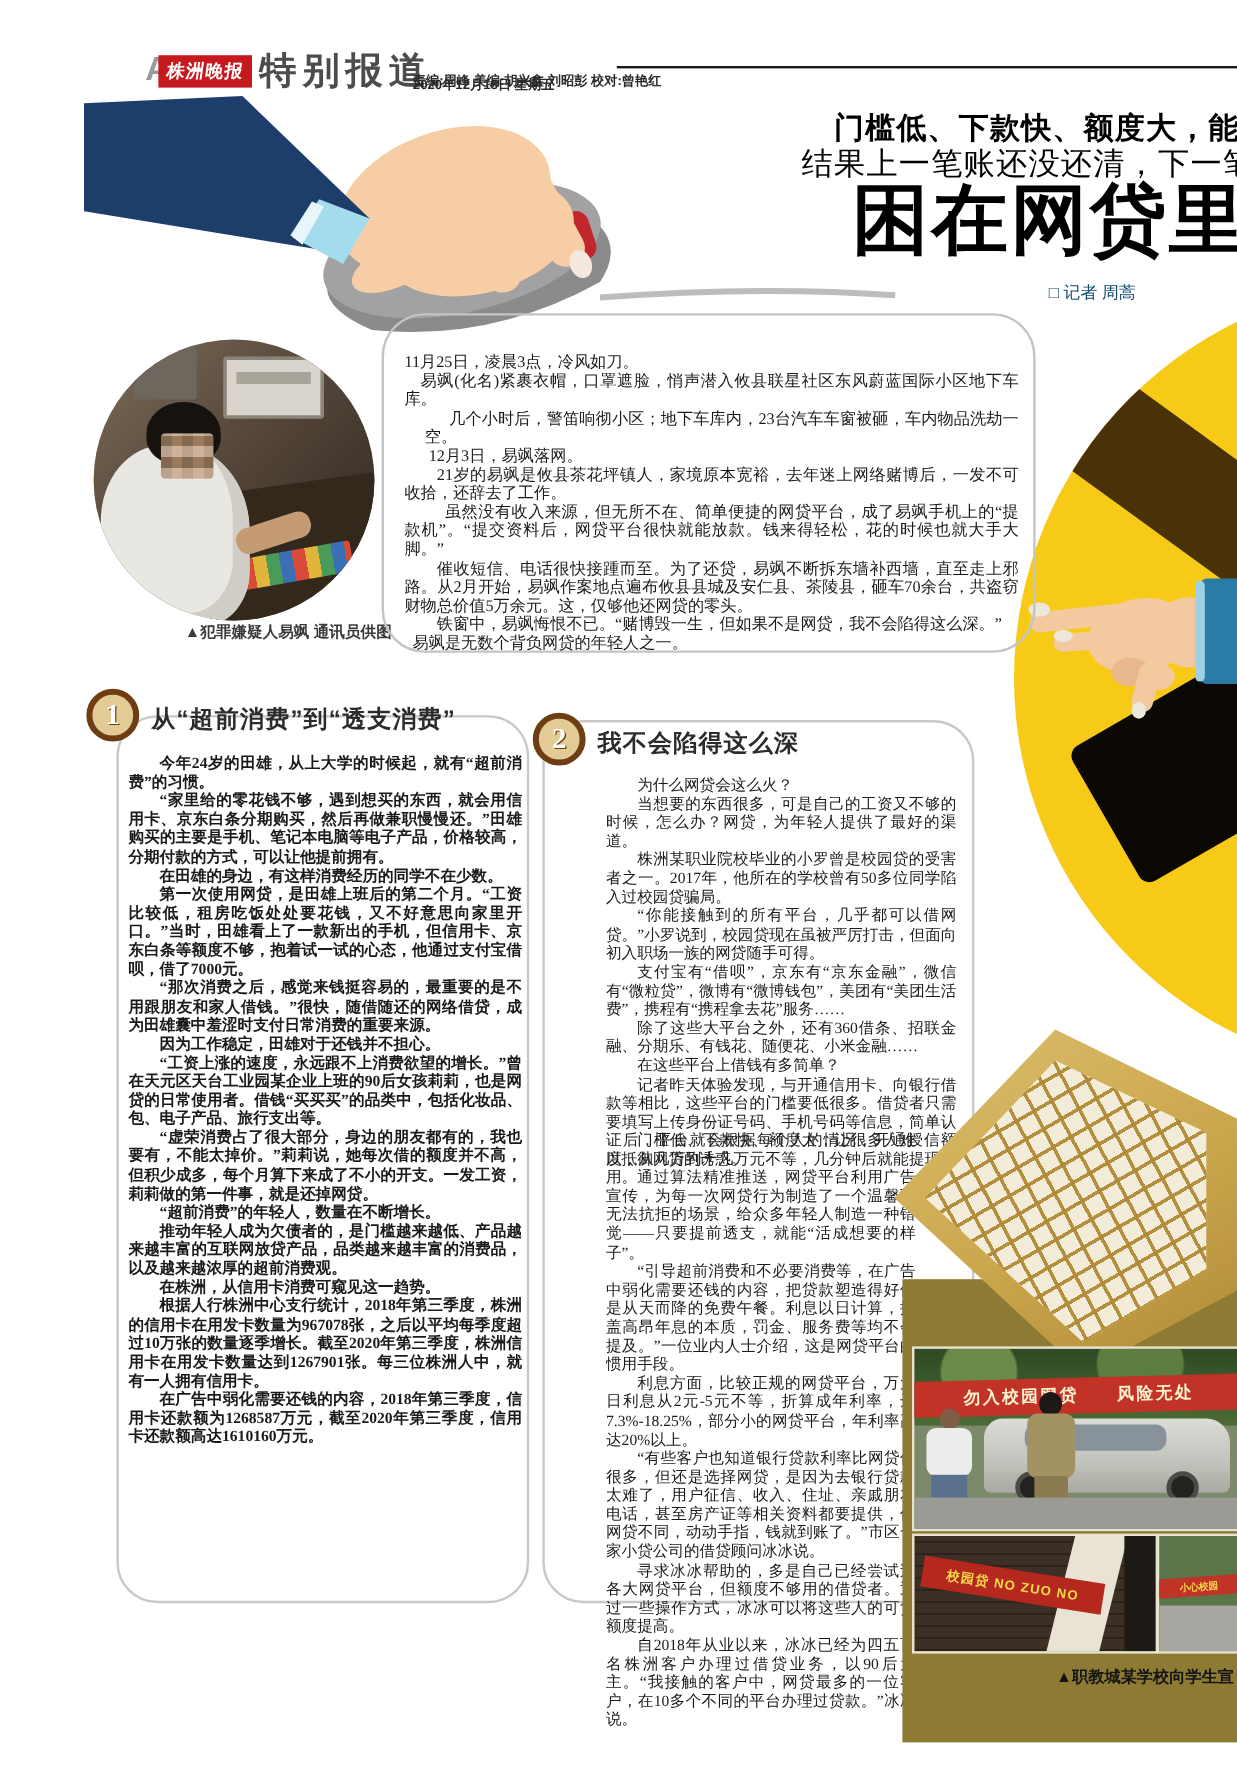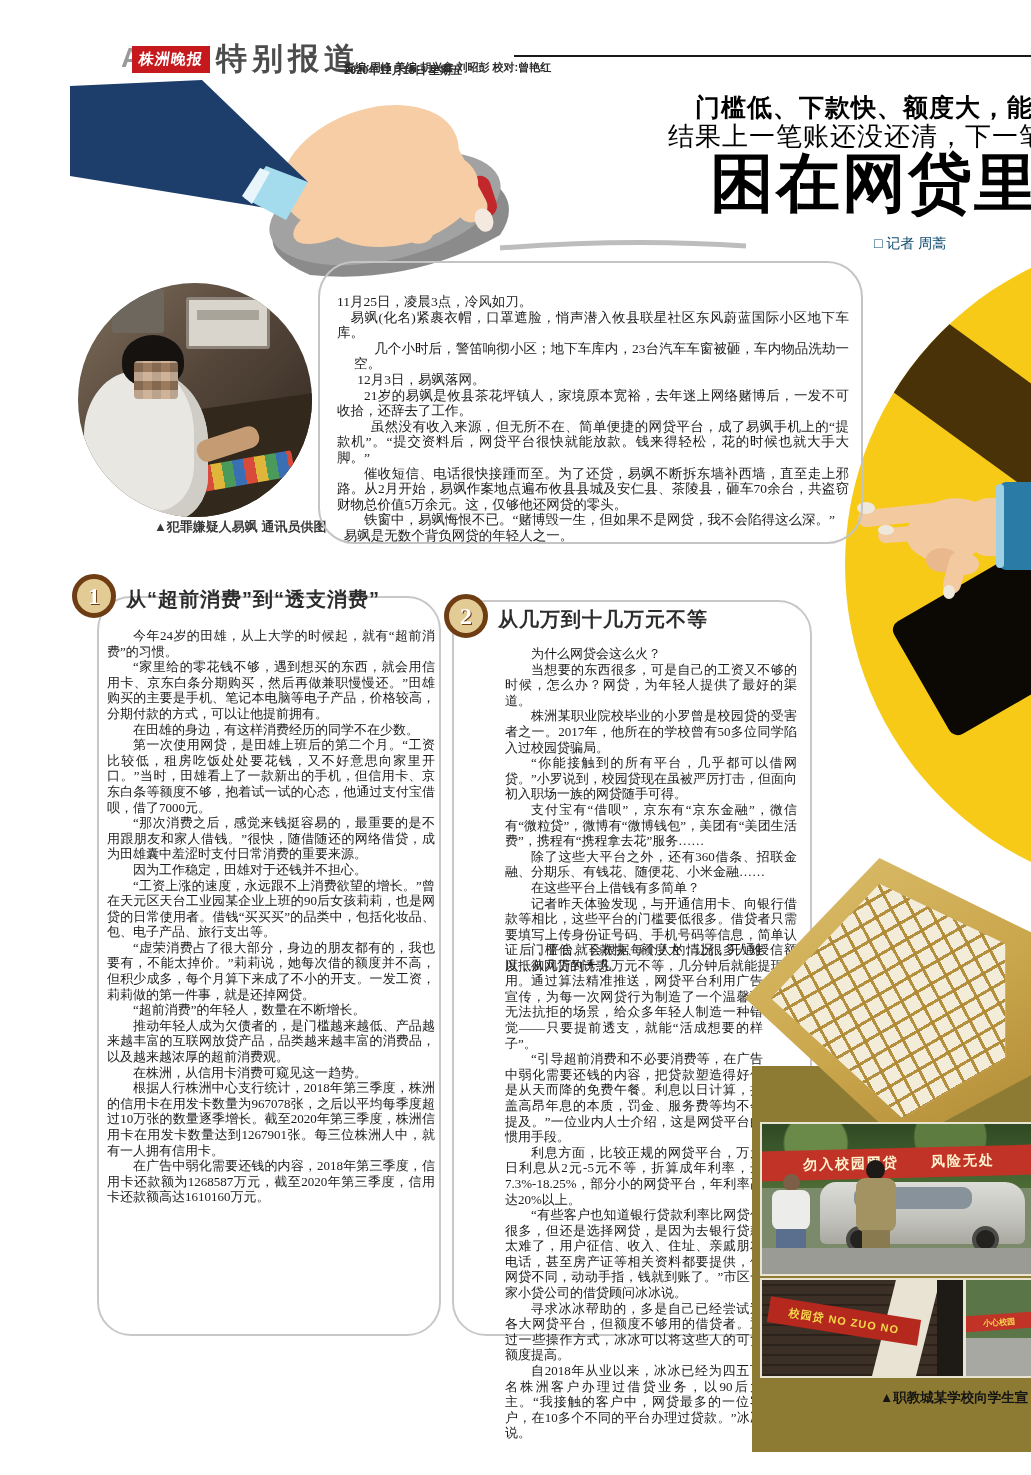--- a/index.html
+++ b/index.html
@@ -73,21 +73,21 @@
               font:bold 24px "Liberation Serif",serif;color:#fff;text-shadow:1px 1px 0 #6e3d14;}
   .sec-circle-1{left:72px;top:574px;}
   .sec-circle-2{left:444px;top:594px;}
   .sec-title{position:absolute;font:800 20px "Liberation Sans",sans-serif;color:#2c2c2c;letter-spacing:1px;}
   .sec-title-1{left:126px;top:586px;}
   .sec-title-2{left:498px;top:606px;}
 
   
   .col{position:absolute;font-size:13px;line-height:15.6px;text-align:justify;color:#1a1a1a;}
   .col p{margin:0;text-indent:2em;}
-  .col-s1{left:107px;top:628px;width:328px;}
+  .col-s1{left:107px;top:628px;width:328px;font-weight:bold;}
   .col-s2a{left:505px;top:646px;width:292px;}
   .col-s2b{left:505px;top:942px;width:258px;}
 
   
   .coin{position:absolute;left:845px;top:235px;width:660px;height:660px;border-radius:50%;
         background:radial-gradient(circle at 50% 50%, #f8ca18 0 82%, #e8b90f 82% 88%, #9d7a06 88% 92%, #caa118 92% 100%);
         overflow:hidden;}
   .coin-band-brown{position:absolute;left:30px;top:140px;width:260px;height:88px;background:#4a3208;transform:rotate(36deg);border-radius:10px;}
   .coin-band-black{position:absolute;left:60px;top:320px;width:250px;height:130px;background:#0c0803;transform:rotate(-30deg);border-radius:10px;}
   .coin-hand{position:absolute;left:850px;top:468px;}
@@ -241,21 +241,21 @@
       <p data-name="paragraph">“超前消费”的年轻人，数量在不断增长。</p>
       <p data-name="paragraph">推动年轻人成为欠债者的，是门槛越来越低、产品越来越丰富的互联网放贷产品，品类越来越丰富的消费品，以及越来越浓厚的超前消费观。</p>
       <p data-name="paragraph">在株洲，从信用卡消费可窥见这一趋势。</p>
       <p data-name="paragraph">根据人行株洲中心支行统计，2018年第三季度，株洲的信用卡在用发卡数量为967078张，之后以平均每季度超过10万张的数量逐季增长。截至2020年第三季度，株洲信用卡在用发卡数量达到1267901张。每三位株洲人中，就有一人拥有信用卡。</p>
       <p data-name="paragraph">在广告中弱化需要还钱的内容，2018年第三季度，信用卡还款额为1268587万元，截至2020年第三季度，信用卡还款额高达1610160万元。</p>
     </div>
 
   <div class="sec-circle sec-circle-2" data-name="section2-number-badge">
     <span data-name="section2-number">2</span>
   </div>
-  <div class="sec-title sec-title-2" data-name="section2-title">从几万到十几万元不等</div>
+  <div class="sec-title sec-title-2" data-name="section2-title">我不会陷得这么深</div>
   <div class="col col-s2a" data-name="section2-body-top">
       <p data-name="paragraph">为什么网贷会这么火？</p>
       <p data-name="paragraph">当想要的东西很多，可是自己的工资又不够的时候，怎么办？网贷，为年轻人提供了最好的渠道。</p>
       <p data-name="paragraph">株洲某职业院校毕业的小罗曾是校园贷的受害者之一。2017年，他所在的学校曾有50多位同学陷入过校园贷骗局。</p>
       <p data-name="paragraph">“你能接触到的所有平台，几乎都可以借网贷。”小罗说到，校园贷现在虽被严厉打击，但面向初入职场一族的网贷随手可得。</p>
       <p data-name="paragraph">支付宝有“借呗”，京东有“京东金融”，微信有“微粒贷”，微博有“微博钱包”，美团有“美团生活费”，携程有“携程拿去花”服务……</p>
       <p data-name="paragraph">除了这些大平台之外，还有360借条、招联金融、分期乐、有钱花、随便花、小米金融……</p>
       <p data-name="paragraph">在这些平台上借钱有多简单？</p>
       <p data-name="paragraph">记者昨天体验发现，与开通信用卡、向银行借款等相比，这些平台的门槛要低很多。借贷者只需要填写上传身份证号码、手机号码等信息，简单认证后，平台就会根据每个人的情况，开通授信额度，从几万到十几万元不等，几分钟后就能提现使用。</p>
     </div>

